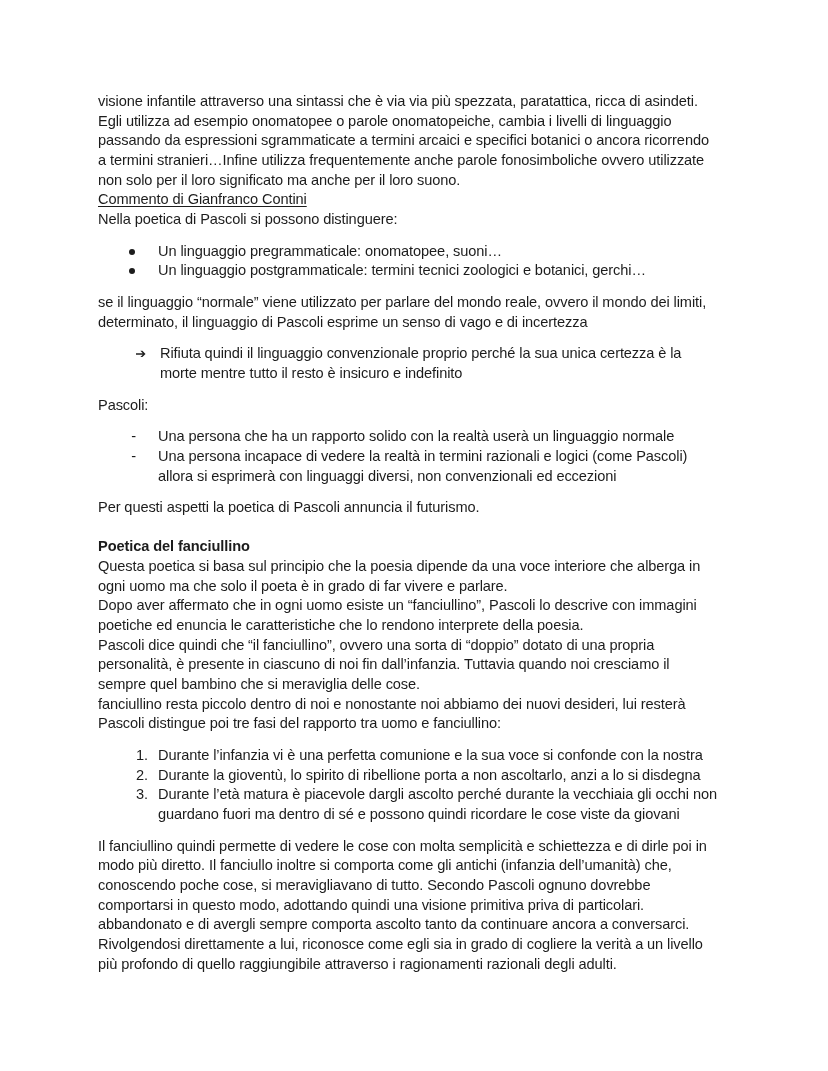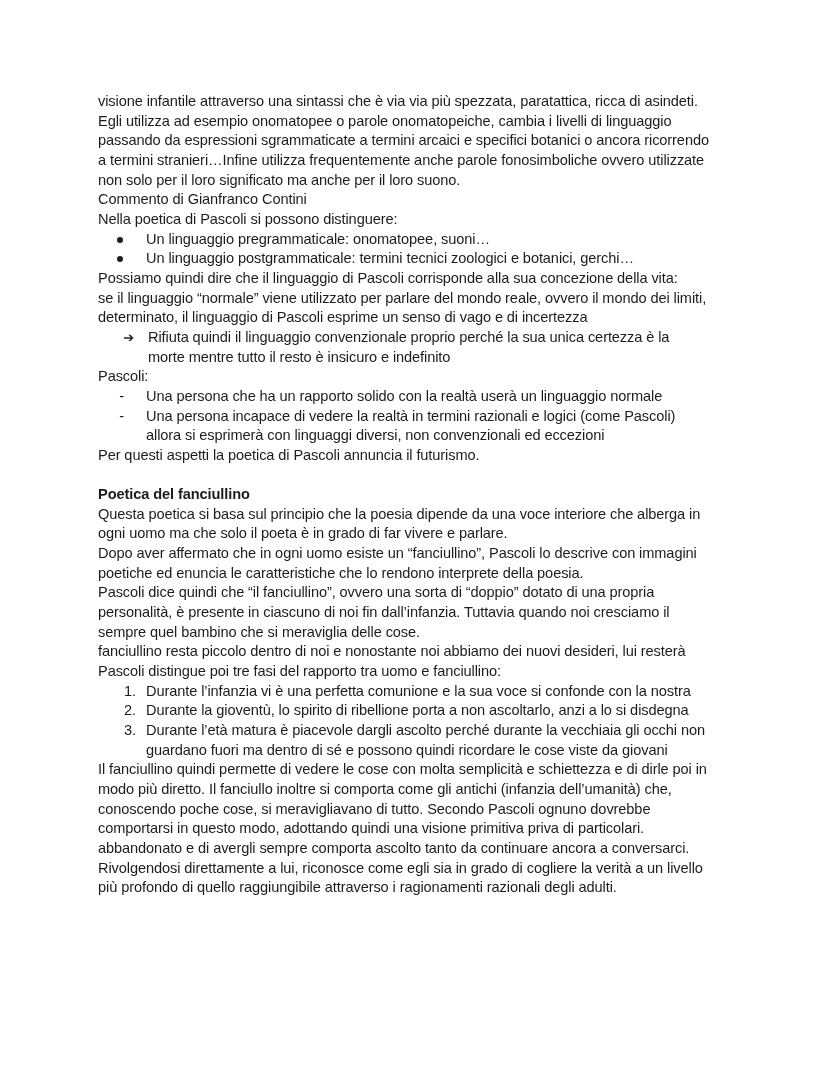--- a/index.html
+++ b/index.html
@@ -21,28 +21,29 @@
       top: 92px;
       width: 640px;
       font-size: 14.6px;
       line-height: 19.65px;
       letter-spacing: -0.1px;
     }
     p {
       margin: 0;
     }
     .underline {
+      text-decoration: underline;
       text-underline-offset: 2px;
     }
     .heading {
       font-weight: bold;
       margin-top: 19.65px;
     }
     ul, ol {
-      margin: 0;
+      margin: 12px;
       padding: 0;
       list-style: none;
     }
     .item {
       position: relative;
       padding-left: 48px;
     }
     .marker {
       position: absolute;
       left: 0;
@@ -95,21 +96,20 @@
         <span class="bullet-dot"></span>
         <span>Un linguaggio pregrammaticale: onomatopee, suoni…</span>
       </li>
       <li class="item">
         <span class="bullet-dot"></span>
         <span>Un linguaggio postgrammaticale: termini tecnici zoologici e botanici, gerchi…</span>
       </li>
     </ul>
 
     <div>
-      <p>Possiamo quindi dire che il linguaggio di Pascoli corrisponde alla sua concezione della vita:</p>
       <p>se il linguaggio “normale” viene utilizzato per parlare del mondo reale, ovvero il mondo dei limiti,</p>
       <p>determinato, il linguaggio di Pascoli esprime un senso di vago e di incertezza</p>
     </div>
 
     <ul>
       <li class="item arrow-item">
         <span class="marker">➔</span>
         <p>Rifiuta quindi il linguaggio convenzionale proprio perché la sua unica certezza è la</p>
         <p>morte mentre  tutto il resto è insicuro e indefinito</p>
       </li>

